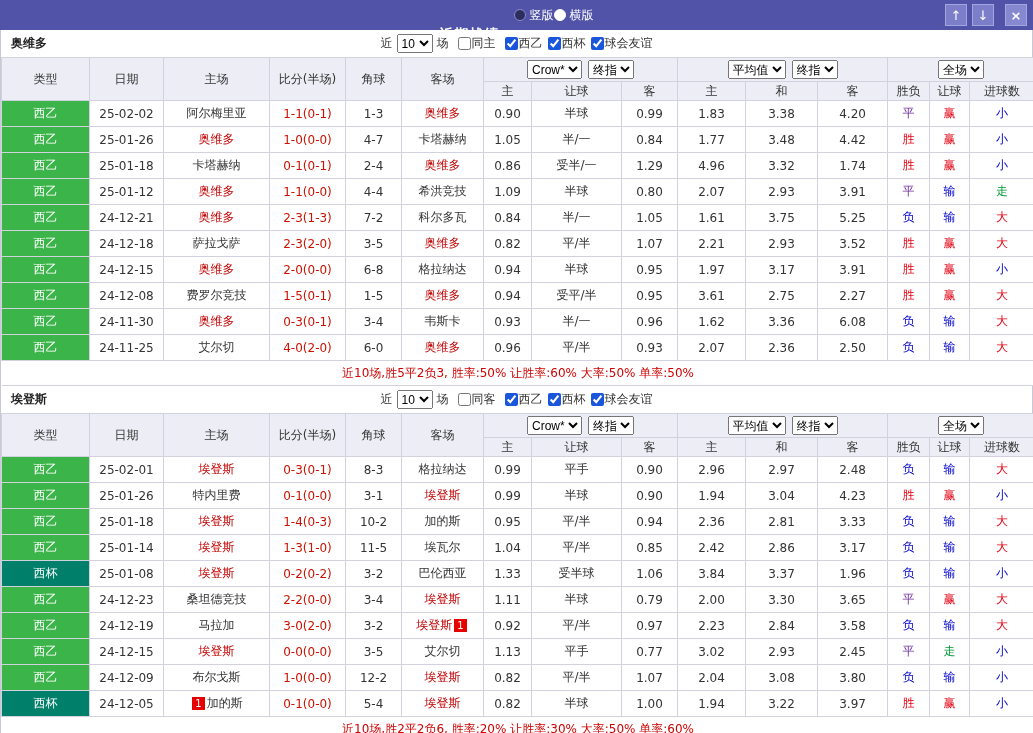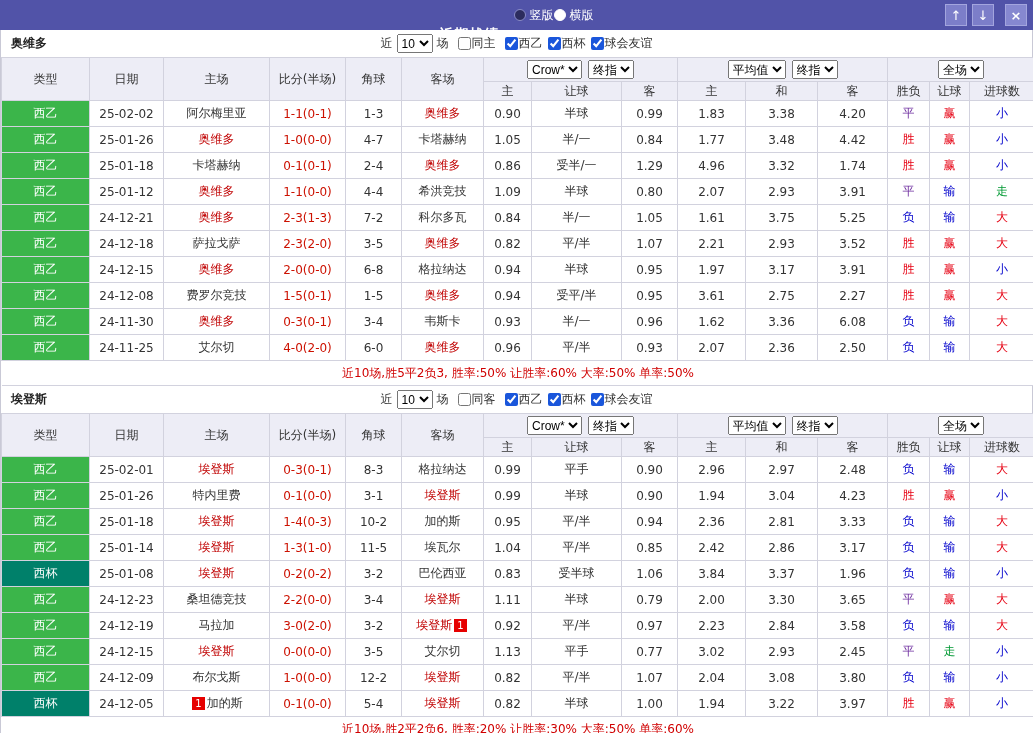--- a/index.html
+++ b/index.html
@@ -487,21 +487,21 @@
               <td style="color: rgb(0, 0, 204);">输</td>
               <td style="color: rgb(230, 0, 18);">大</td>
             </tr>
             <tr>
               <td class="league" style="background: rgb(0, 128, 106);">西杯</td>
               <td class="date">25-01-08</td>
               <td><span style="color: rgb(192, 0, 0);">埃登斯</span></td>
               <td class="score">0-2(0-2)</td>
               <td>3-2</td>
               <td><span>巴伦西亚</span></td>
-              <td>0.83</td>
+              <td>1.33</td>
               <td>受半球</td>
               <td>1.06</td>
               <td>3.84</td>
               <td>3.37</td>
               <td>1.96</td>
               <td style="color: rgb(0, 0, 204);">负</td>
               <td style="color: rgb(0, 0, 204);">输</td>
               <td style="color: rgb(0, 0, 204);">小</td>
             </tr>
             <tr>

